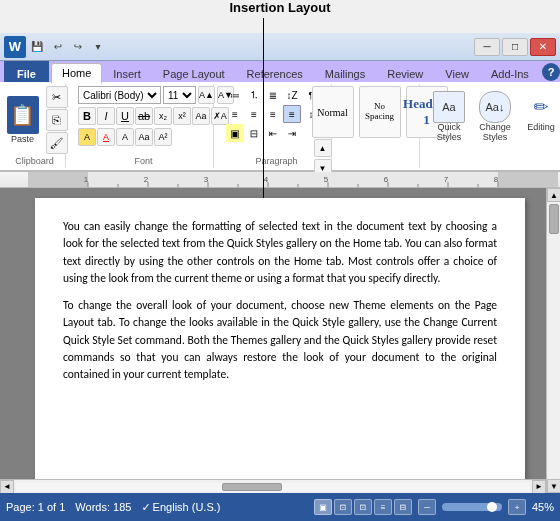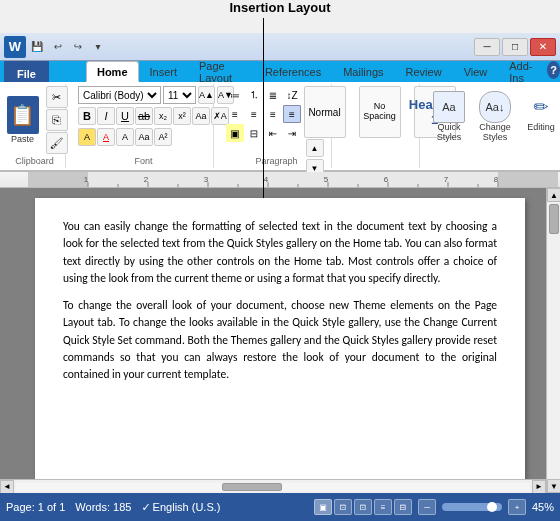--- a/index.html
+++ b/index.html
@@ -78,44 +78,43 @@
     .win-btn-max { background: #e8e8e8; border-color: #bbb; }
     .win-btn-close { background: #d9534f; border-color: #b52b27; color: white; }
 
     
     .ribbon-tabs {
       position: absolute;
       top: 61px;
       left: 0;
       width: 560px;
       height: 24px;
-      background: #0ea5e9;
-      display: flex;
-      align-items: flex-start;
+      background: #c4b5fd;
+      display: flex;
+      align-items: center;
       padding-left: 4px;
     }
     .ribbon-tab {
       padding: 3px 10px;
       font-size: 11px;
       cursor: pointer;
       border: 1px solid transparent;
       border-bottom: none;
       border-radius: 3px 3px 0 0;
       height: 21px;
       display: flex; align-items: center;
     }
     .ribbon-tab.active {
       background: #fff;
       border-color: #bbb;
       border-bottom: 1px solid #fff;
-      font-weight: bold;
+      font-weight: normal;
       color: #000;
       position: relative;
       z-index: 2;
-      margin-left: 35px;
     }
     .ribbon-tab:not(.active) { color: #333; }
     .ribbon-tab.file-tab {
       background: #2b579a;
       color: white;
       font-weight: bold;
       border-radius: 0;
       padding: 3px 12px;
       height: 24px;
       margin-right: 2px;
@@ -206,21 +205,21 @@
     .font-btn.bold { font-weight: bold; }
     .font-btn.italic { font-style: italic; }
     .font-btn.underline { text-decoration: underline; }
 
     
     .para-group { min-width: 100px; }
 
     
     .styles-group { min-width: 100px; }
     .styles-gallery {
-      display: flex; gap: 13px;
+      display: flex; gap: 5px; font-family: Liberation Serif, serif;
     }
     .style-item {
       width: 42px; height: 52px;
       border: 1px solid #ccc;
       background: #f9f9f9;
       cursor: pointer;
       border-radius: 2px;
       display: flex; align-items: center; justify-content: center;
       font-size: 9px; text-align: center;
     }

